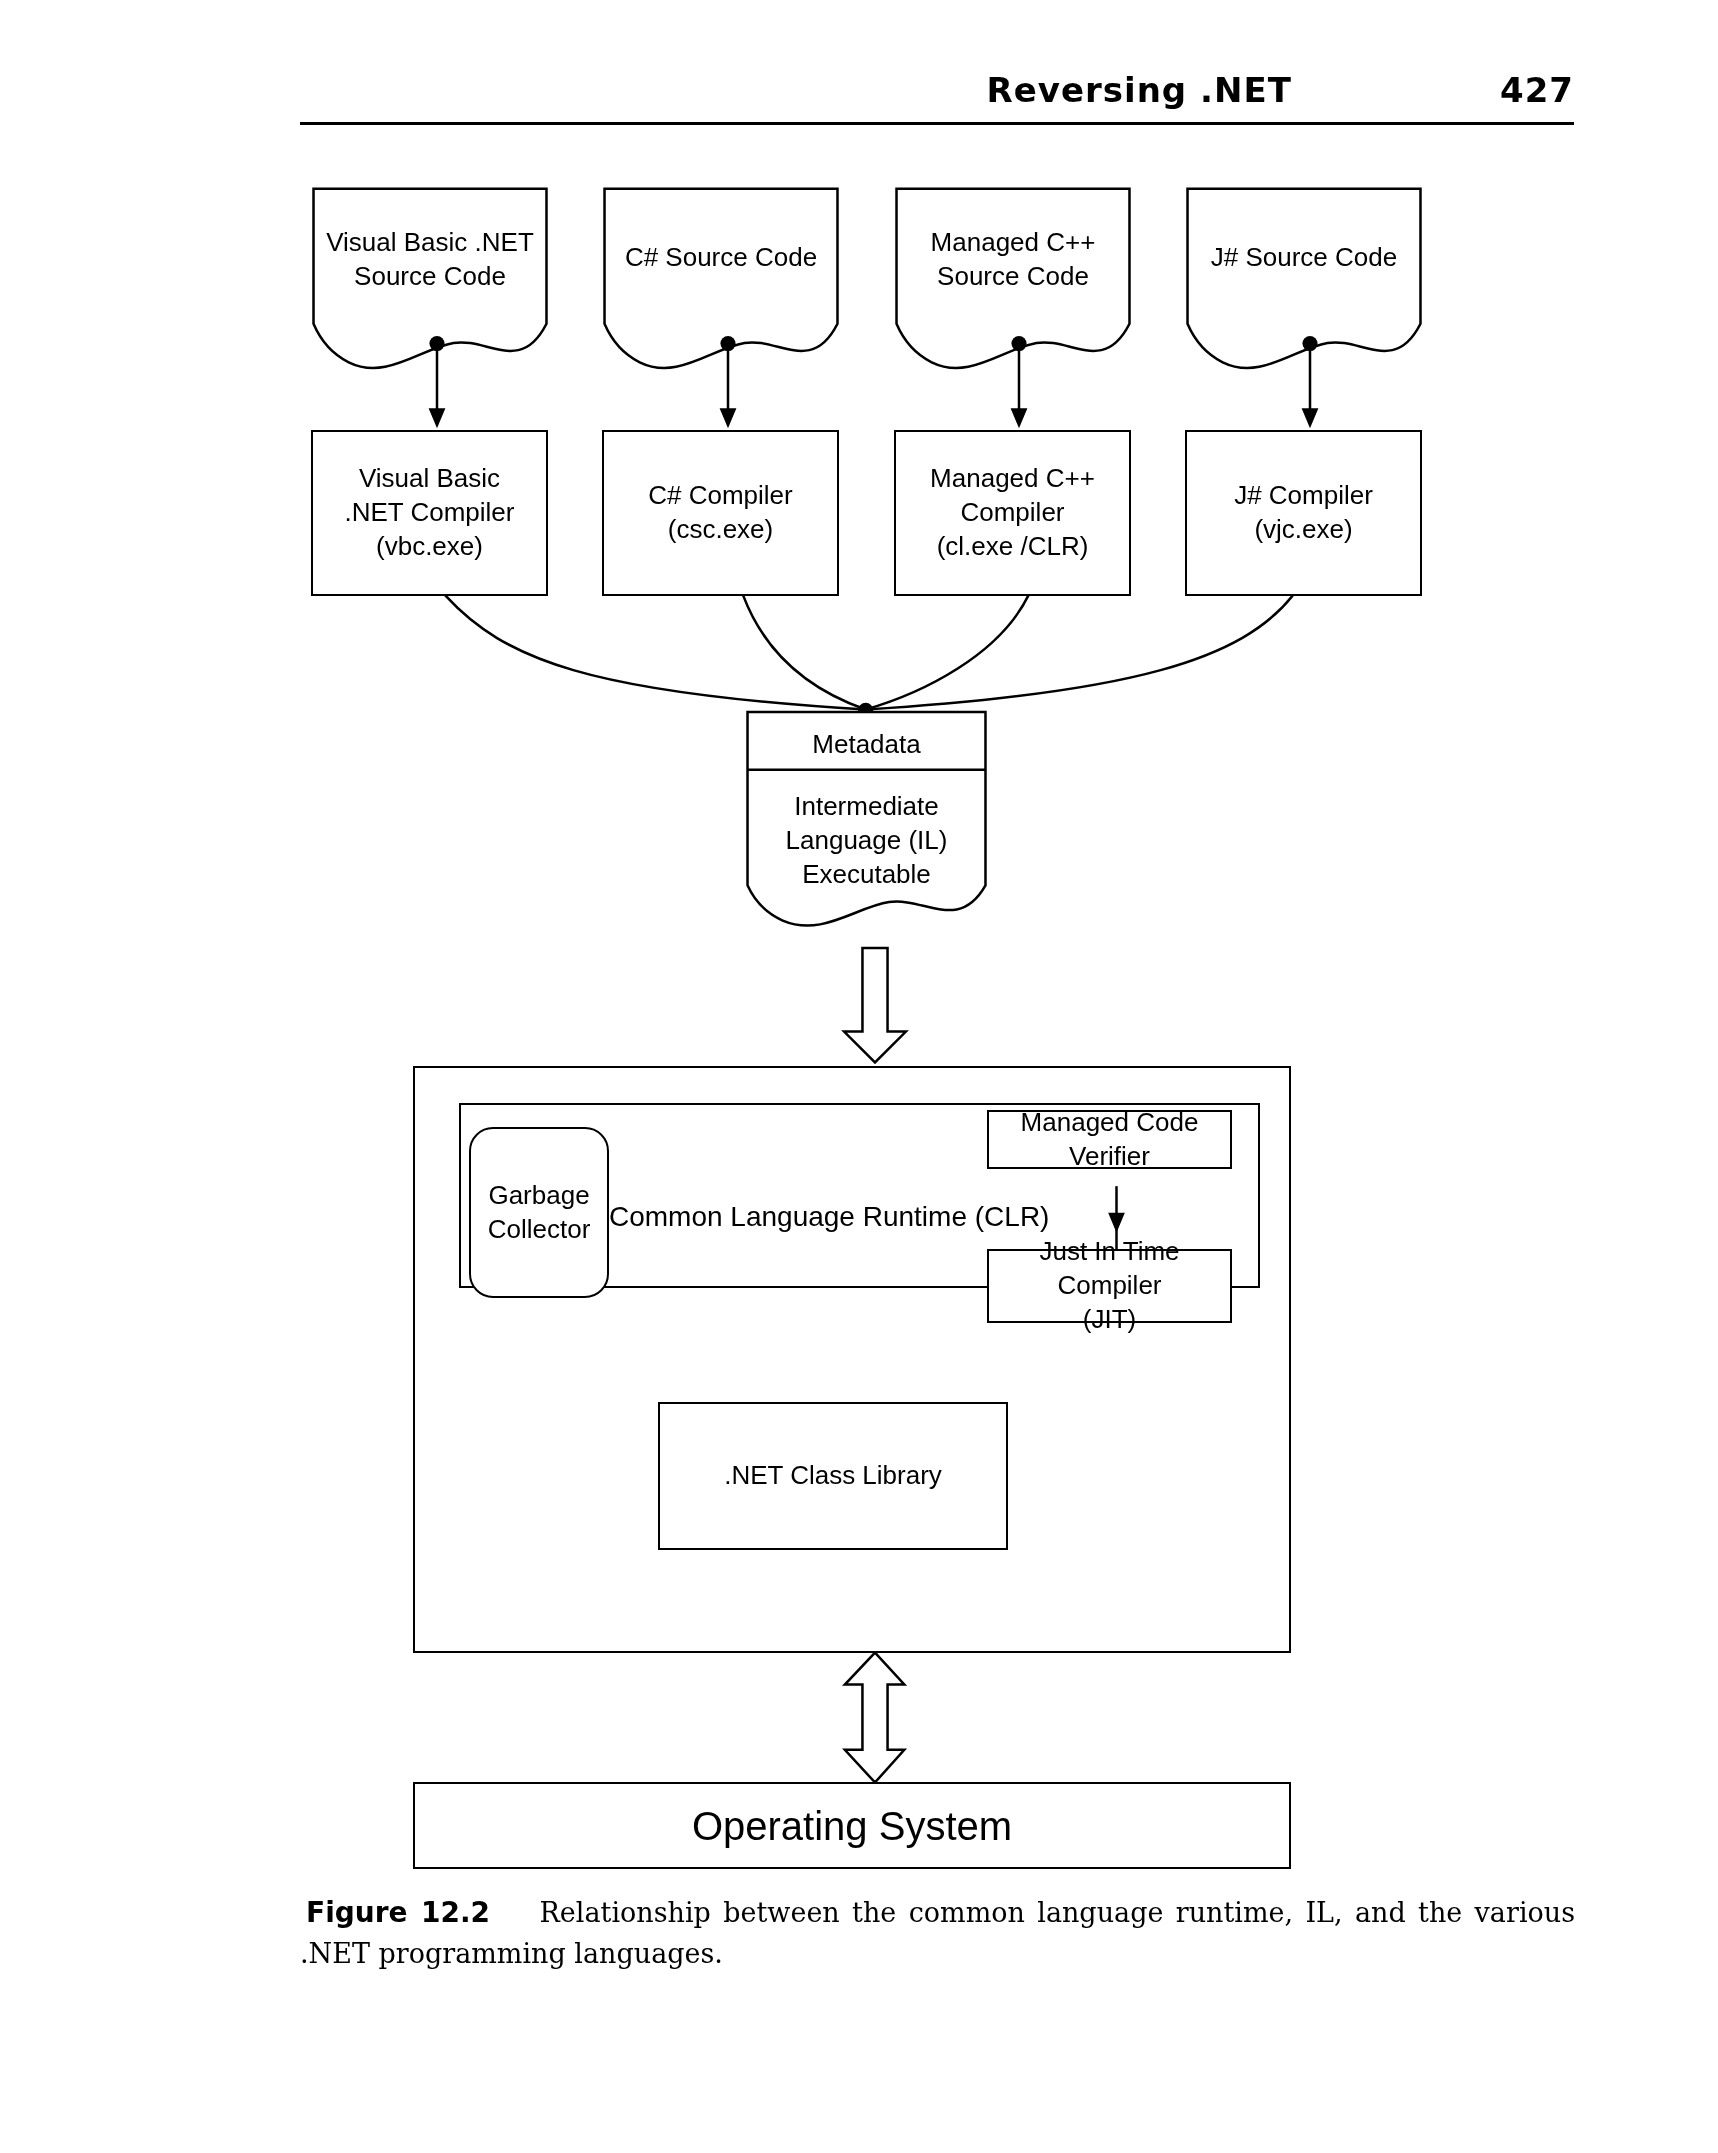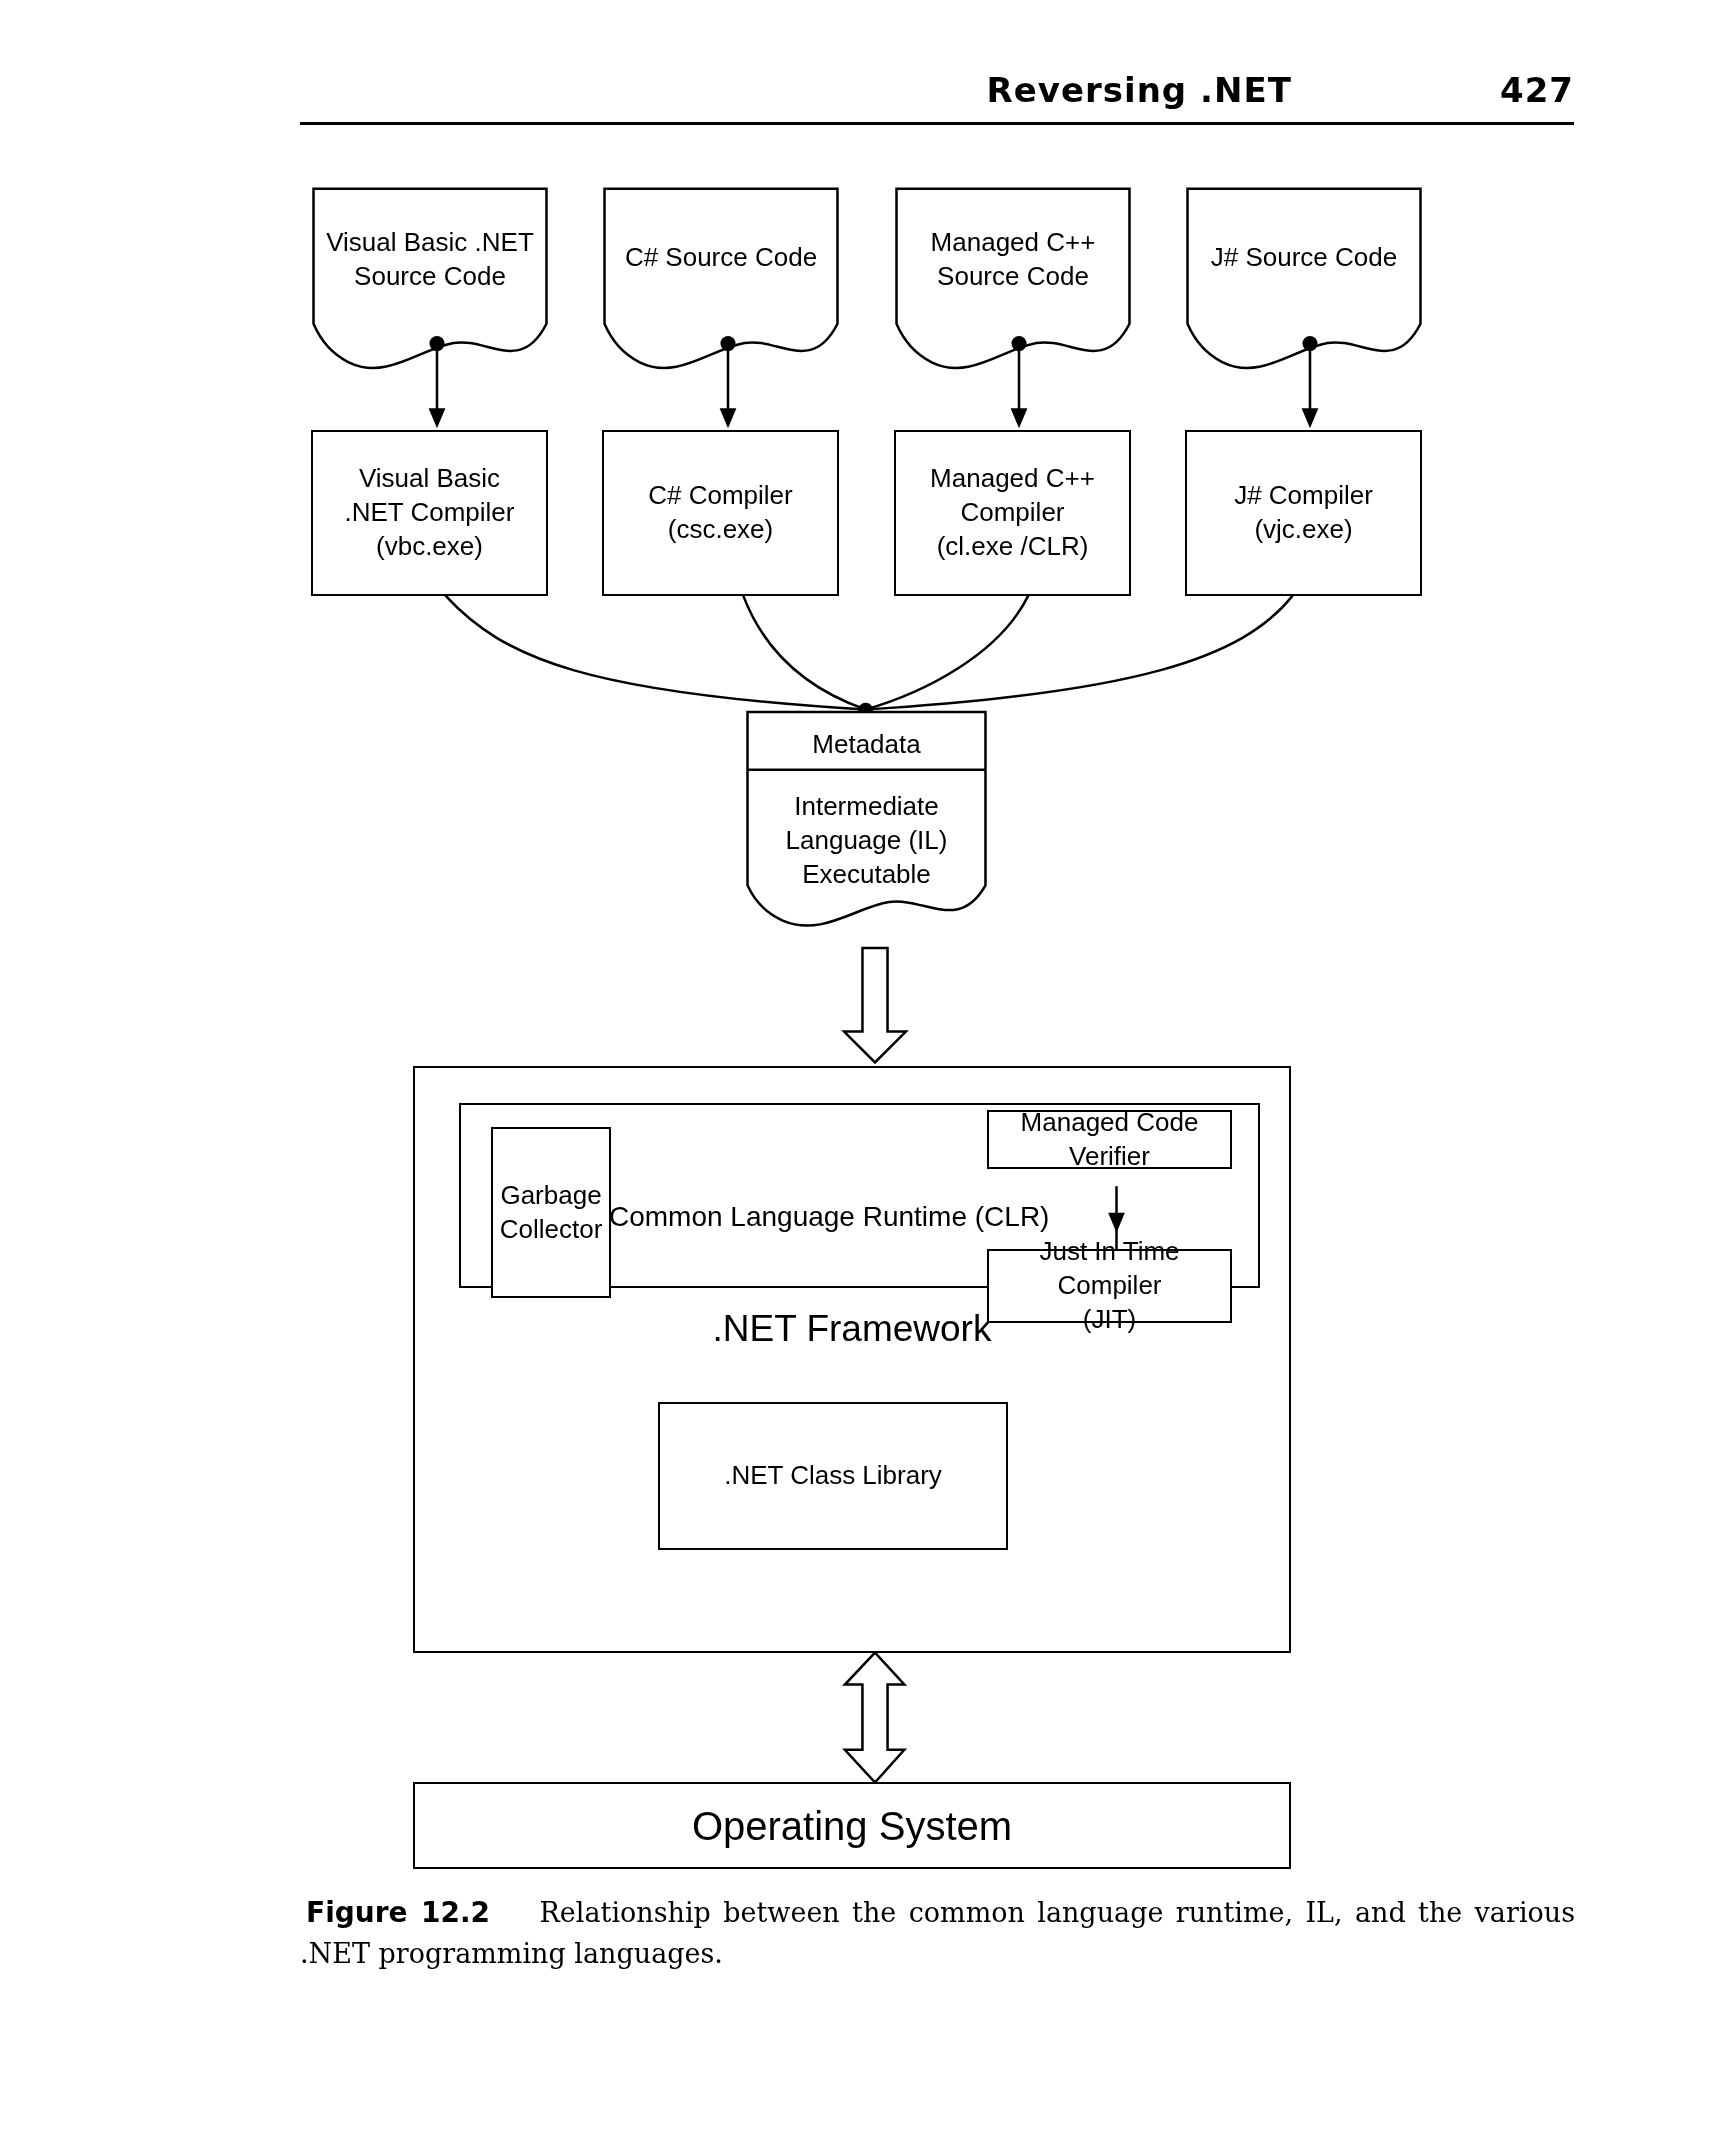--- a/index.html
+++ b/index.html
@@ -211,21 +211,21 @@
     <polygon points="28,0 58,0 58,100 80,100 43,137 6,100 28,100" fill="#ffffff" stroke="#000000" stroke-width="3"></polygon>
   </svg>
 </div>
 
 <div class="fig-box" style="left:413px; top:1066px; width:878px; height:587px; display:block;">
 
   
   <div class="fig-box" style="left:44px; top:35px; width:801px; height:185px; display:block;">
 
     
-    <div class="fig-box t-clr-box" style="left:30px; top:22px; width:120px; height:171px;">
+    <div class="fig-box t-clr-box" style="left:8px; top:22px; width:140px; height:171px;border-radius:24px;">
       <span>Garbage
 Collector</span>
     </div>
 
     
     <div class="fig-box t-clr-box" style="left:526px; top:5px; width:245px; height:59px;">
       <span>Managed Code Verifier</span>
     </div>
 
     
@@ -240,21 +240,20 @@
     <div class="fig-box t-clr-box" style="left:526px; top:144px; width:245px; height:74px;">
       <span>Just In Time Compiler
 (JIT)</span>
     </div>
 
     
     <div class="t-clr-lbl" style="position:absolute; left:148px; top:94px; width:503px; text-align:left;">Common Language Runtime (CLR)</div>
   </div>
 
   
-  <div class="t-fw" style="position:absolute; left:0; top:237px; width:100%; text-align:center;">.NET Framework</div>
 
   
   <div class="fig-box t-lib" style="left:243px; top:334px; width:350px; height:148px;">
     <span>.NET Class Library</span>
   </div>
 </div>
 
 <div class="conn" style="left:839px; top:1651px;">
   <svg width="72" height="134" viewBox="0 0 86 160">
     <polygon points="43,2 78,40 58,40 58,118 78,118 43,157 7,118 28,118 28,40 7,40" fill="#ffffff" stroke="#000000" stroke-width="3"></polygon>

